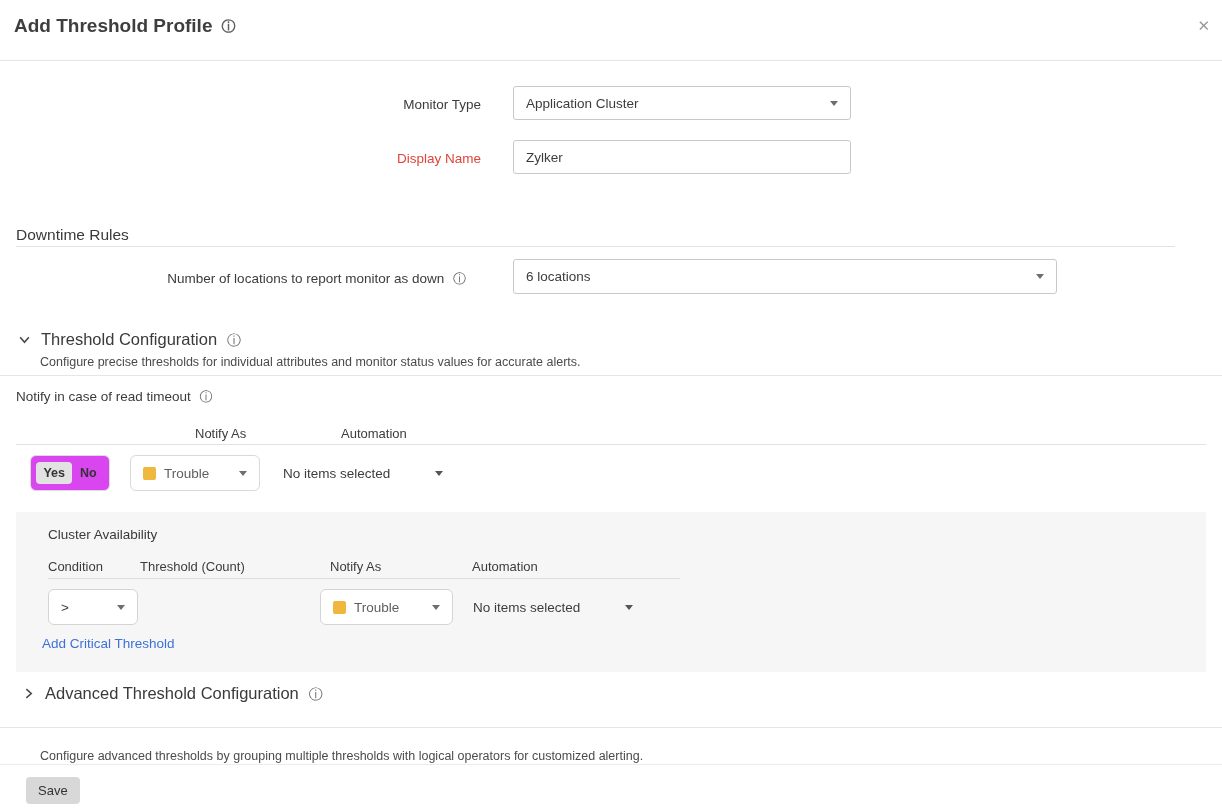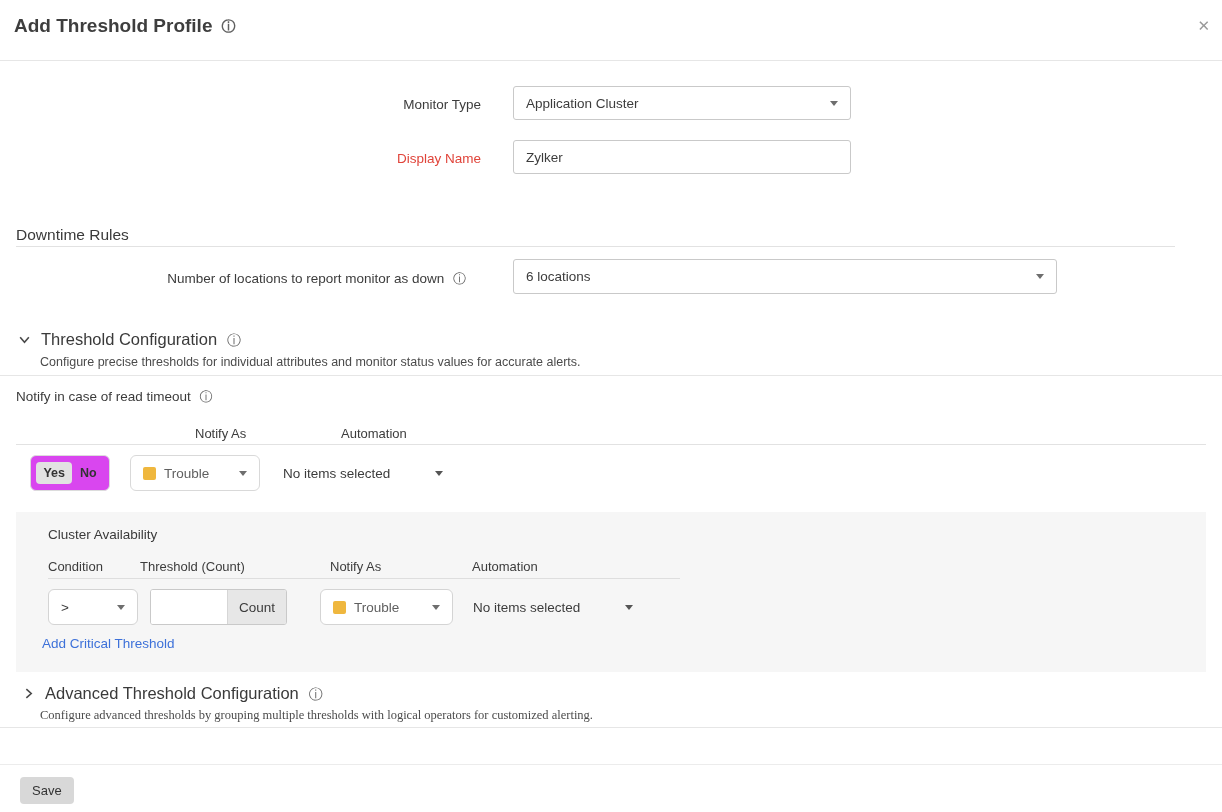--- a/index.html
+++ b/index.html
@@ -48,21 +48,21 @@
 
   .sec-title { position:absolute; font-size:15.5px; color:#3a3a3a; }
   .dt-title { left:16px; top:226px; }
 
   .collapse-header { position:absolute; display:flex; align-items:center; gap:10px; cursor:pointer; }
   .tc-header  { left:18px; top:330px; }
   .adv-header { left:22px; top:684px; }
   .collapse-title { font-size:16.5px; color:#3a3a3a; }
   .subtitle { position:absolute; font-size:12.5px; color:#4b4b4b; }
   .tc-sub  { left:40px; top:355px; }
-  .adv-sub { left:40px; top:708px;font-family:Liberation Serif, serif; }
+  .adv-sub { left:40px; top:749px; }
 
   .colhead { position:absolute; font-size:13px; color:#3c3c3c; }
   .ch-notify { left:195px; top:426px; }
   .ch-auto   { left:341px; top:426px; }
 
   .toggle {
     position:absolute; left:30px; top:455px; width:80px; height:36px;
     border:1px solid #dcdcdc; border-radius:6px; background:#d946ef;
     display:flex; align-items:center; justify-content:center; gap:1px;
     font-size:12.5px; font-weight:bold; color:#333; cursor:pointer;
@@ -90,21 +90,21 @@
   .igroup {
     position:absolute; left:134px; top:77px; height:36px; display:flex;
     border:1px solid #c9c9c9; border-radius:3px; overflow:hidden; background:#fff;
   }
   .igroup input { width:76px; border:none; outline:none; padding:0 8px; font-size:13.5px; font-family:inherit; }
   .suffix { background:#e7e7e7; border-left:1px solid #d6d6d6; display:flex; align-items:center;
             padding:0 11px; font-size:13.5px; color:#3c3c3c; }
   .link { position:absolute; left:26px; top:124px; font-size:13.5px; color:#3d71d9; text-decoration:none; cursor:pointer; }
 
   .save {
-    position:absolute; left:20px; top:777px; background:#d8d8d8; border:none; border-radius:4px;
+    position:absolute; left:26px; top:777px; background:#d8d8d8; border:none; border-radius:4px;
     padding:6px 12px; font-size:13px; color:#333; font-family:inherit; cursor:pointer;
   }
   .chev { flex:none; }
 </style>
 </head>
 <body>
 
 <div class="page">
 
   <div class="title-row">
@@ -176,24 +176,20 @@
     <div class="colhead p-c2">Threshold (Count)</div>
     <div class="colhead p-c3">Notify As</div>
     <div class="colhead p-c4">Automation</div>
     <div class="hr p-hr"></div>
 
     <div class="select p-cond">
       <span class="sel-text">&gt;</span>
       <span class="caret"></span>
     </div>
 
-    <div class="igroup">
-      <input type="text" value="" style="">
-      <span class="suffix">Count</span>
-    </div>
 
     <div class="select p-trouble">
       <span class="swatch"></span>
       <span class="sel-text muted">Trouble</span>
       <span class="caret"></span>
     </div>
 
     <div class="plain-select p-auto">
       <span>No items selected</span>
       <span class="caret"></span>

